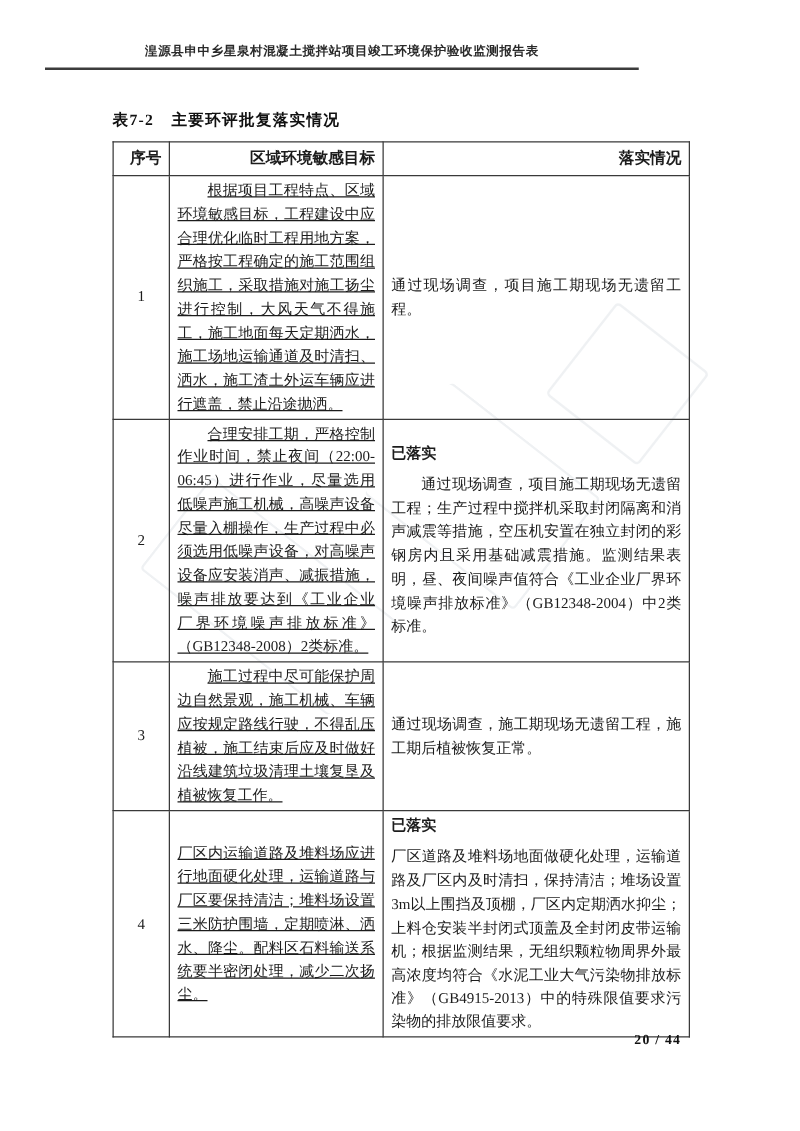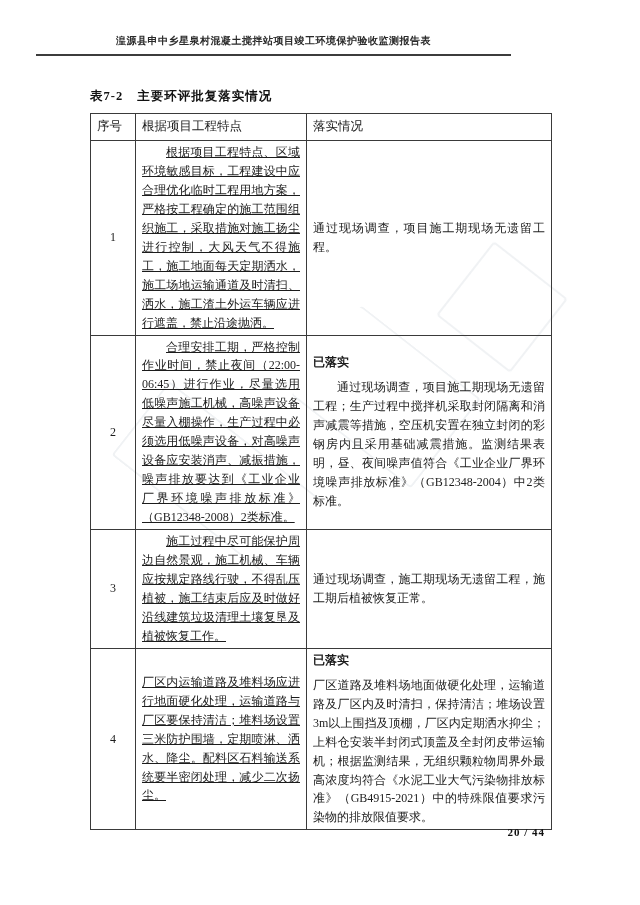--- a/index.html
+++ b/index.html
@@ -45,21 +45,21 @@
     vertical-align:middle;
     line-height:1.58;
     color:#1c1c1c;
     overflow:hidden;
   }
   col.c-no{width:45px;}
   col.c-req{width:171px;}
   col.c-status{width:245px;}
 
   table.main th{
-    font-weight:normal;text-align:left;height:22px;font-size:12.5px;
+    font-weight:bold;text-align:right;height:22px;font-size:12.5px;
   }
   
   tr.r0{height:176px;} tr.r1{height:186px;} tr.r2{height:115px;} tr.r3{height:166px;}
 
   td.no-cell{text-align:center;font-family:"Liberation Serif",serif;}
   td.req-cell{text-align:justify;text-decoration:underline;}
   td.status-cell{text-align:justify;}
   td.v-top{vertical-align:top;padding-top:4px;}
   p.cellp{margin:0;}
   p.indent{text-indent:2em;}
@@ -105,21 +105,21 @@
 
     <table class="main">
       <colgroup>
         <col class="c-no">
           <col class="c-req">
           <col class="c-status">
       </colgroup>
       <thead>
         <tr>
           <th>序号</th>
-          <th>根据项目工程特点</th>
+          <th>区域环境敏感目标</th>
           <th>落实情况</th>
         </tr>
       </thead>
       <tbody id="table-body">
   <tr class="r0">
     <td class="no-cell">1</td>
     <td class="req-cell v-top">
       <p class="cellp req-text indent">根据项目工程特点、区域环境敏感目标，工程建设中应合理优化临时工程用地方案，严格按工程确定的施工范围组织施工，采取措施对施工扬尘进行控制，大风天气不得施工，施工地面每天定期洒水，施工场地运输通道及时清扫、洒水，施工渣土外运车辆应进行遮盖，禁止沿途抛洒。</p>
     </td>
     <td class="status-cell">
@@ -150,21 +150,21 @@
     </td>
   </tr>
 
   <tr class="r3">
     <td class="no-cell">4</td>
     <td class="req-cell v-top">
       <p class="cellp req-text">厂区内运输道路及堆料场应进行地面硬化处理，运输道路与厂区要保持清洁；堆料场设置三米防护围墙，定期喷淋、洒水、降尘。配料区石料输送系统要半密闭处理，减少二次扬尘。</p>
     </td>
     <td class="status-cell v-top">
       <p class="status-title">已落实</p>
-      <p class="cellp status-text">厂区道路及堆料场地面做硬化处理，运输道路及厂区内及时清扫，保持清洁；堆场设置3m以上围挡及顶棚，厂区内定期洒水抑尘；上料仓安装半封闭式顶盖及全封闭皮带运输机；根据监测结果，无组织颗粒物周界外最高浓度均符合《水泥工业大气污染物排放标准》（GB4915-2021）中的特殊限值要求污染物的排放限值要求。</p>
+      <p class="cellp status-text">厂区道路及堆料场地面做硬化处理，运输道路及厂区内及时清扫，保持清洁；堆场设置3m以上围挡及顶棚，厂区内定期洒水抑尘；上料仓安装半封闭式顶盖及全封闭皮带运输机；根据监测结果，无组织颗粒物周界外最高浓度均符合《水泥工业大气污染物排放标准》（GB4915-2013）中的特殊限值要求污染物的排放限值要求。</p>
     </td>
   </tr>
 </tbody>
     </table>
   </div>
 
   <div class="page-number">20 / 44</div>
 </div>
 
 </body></html>

